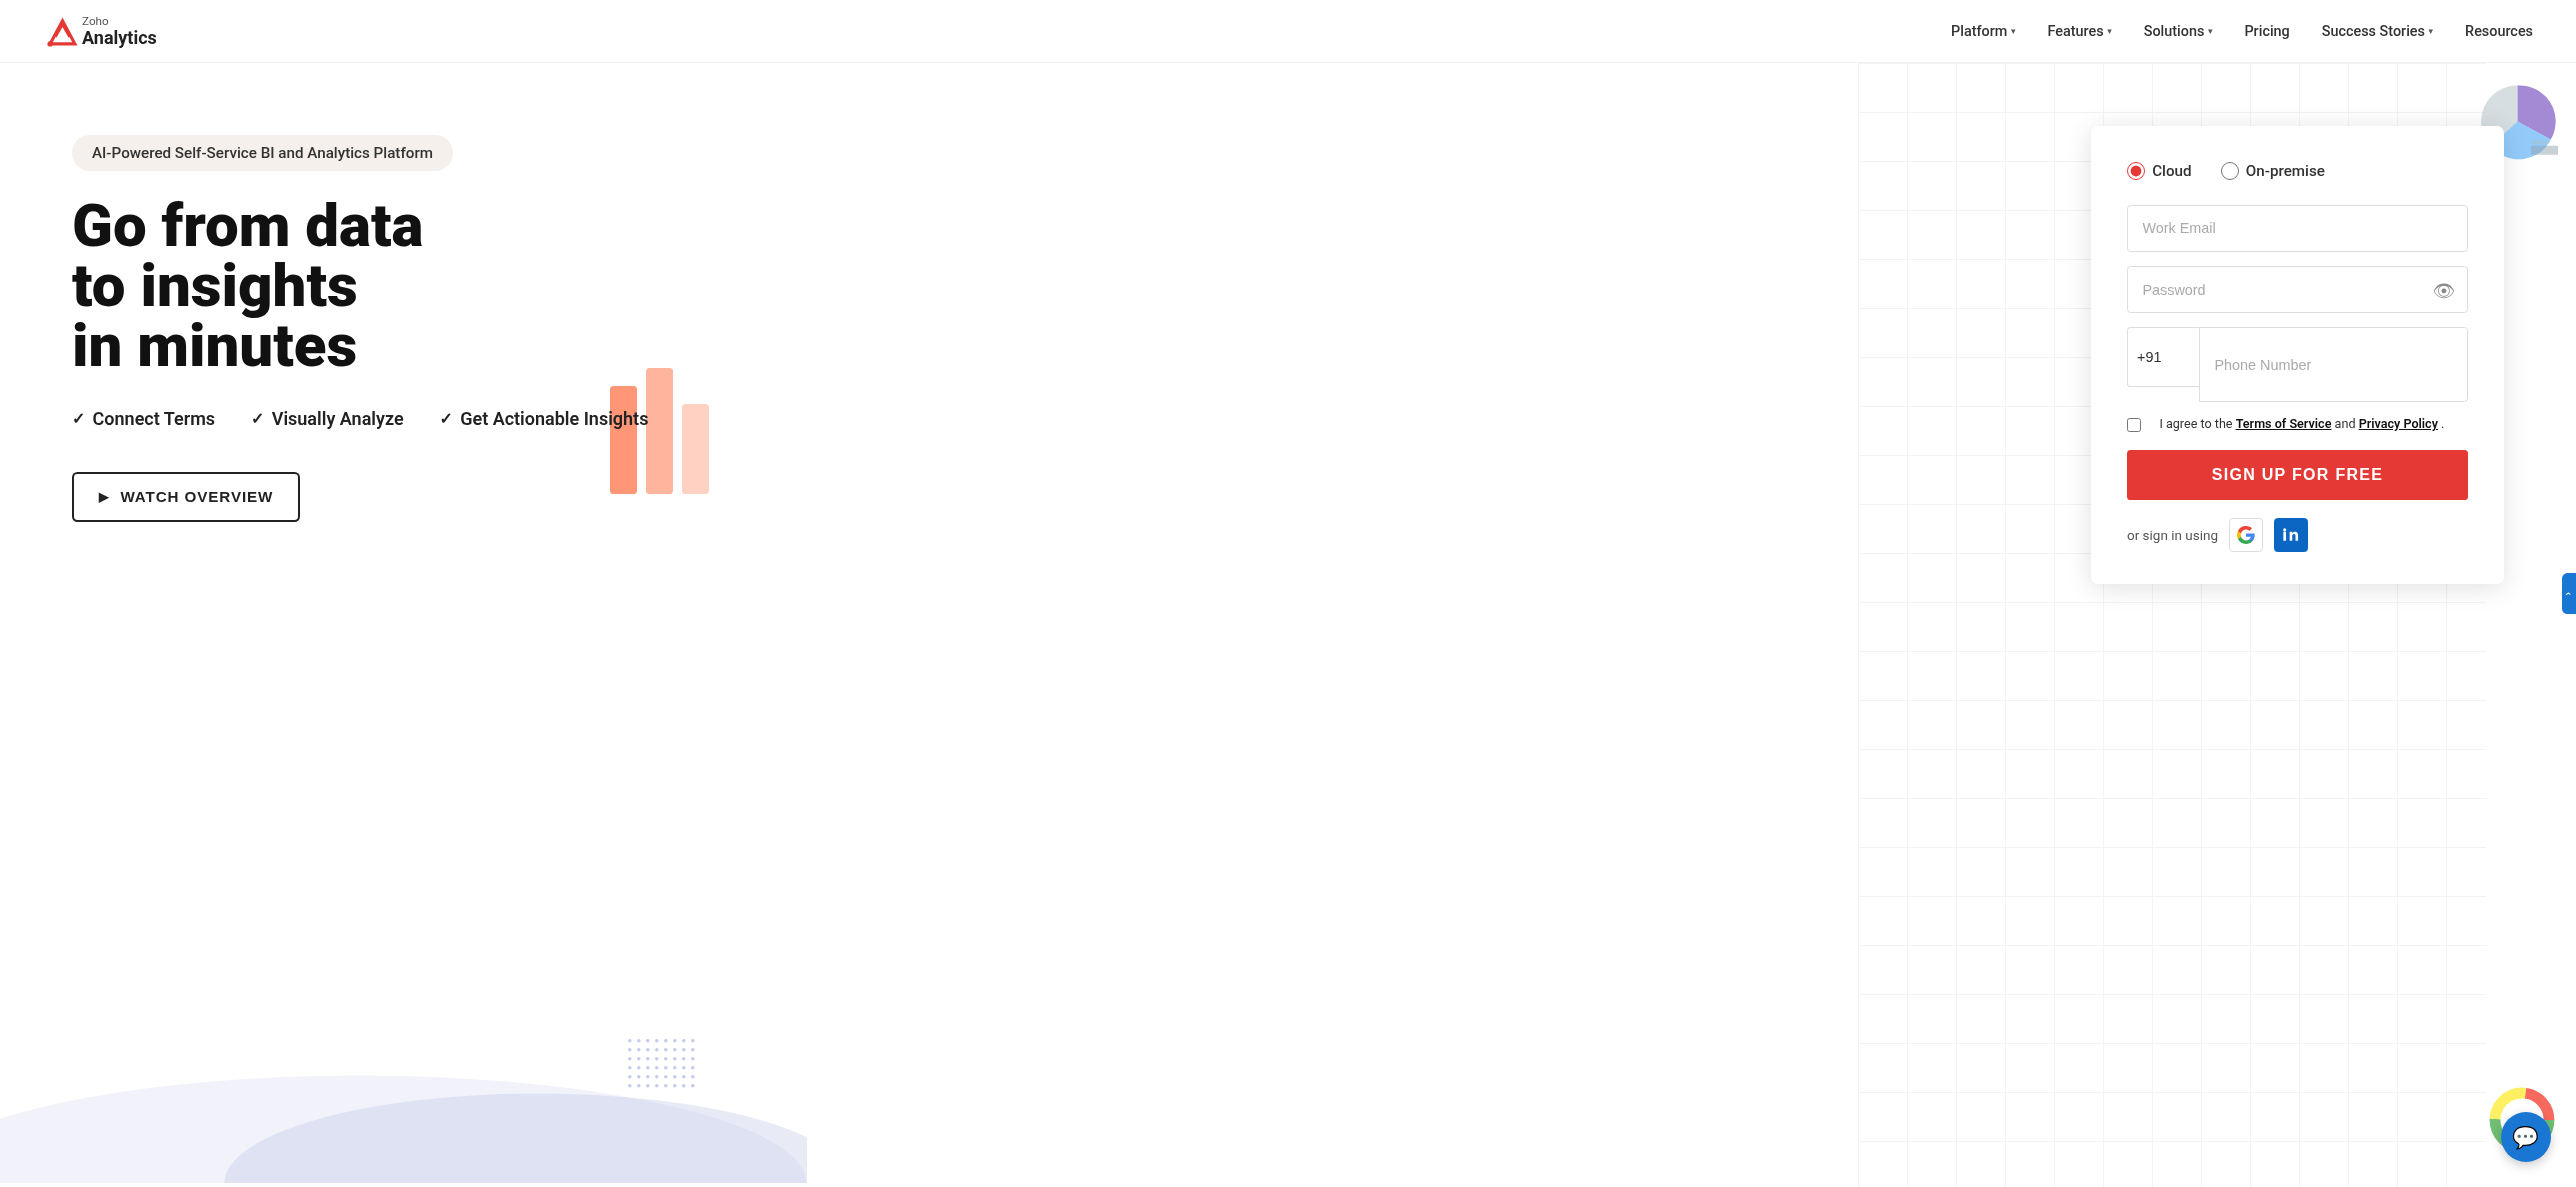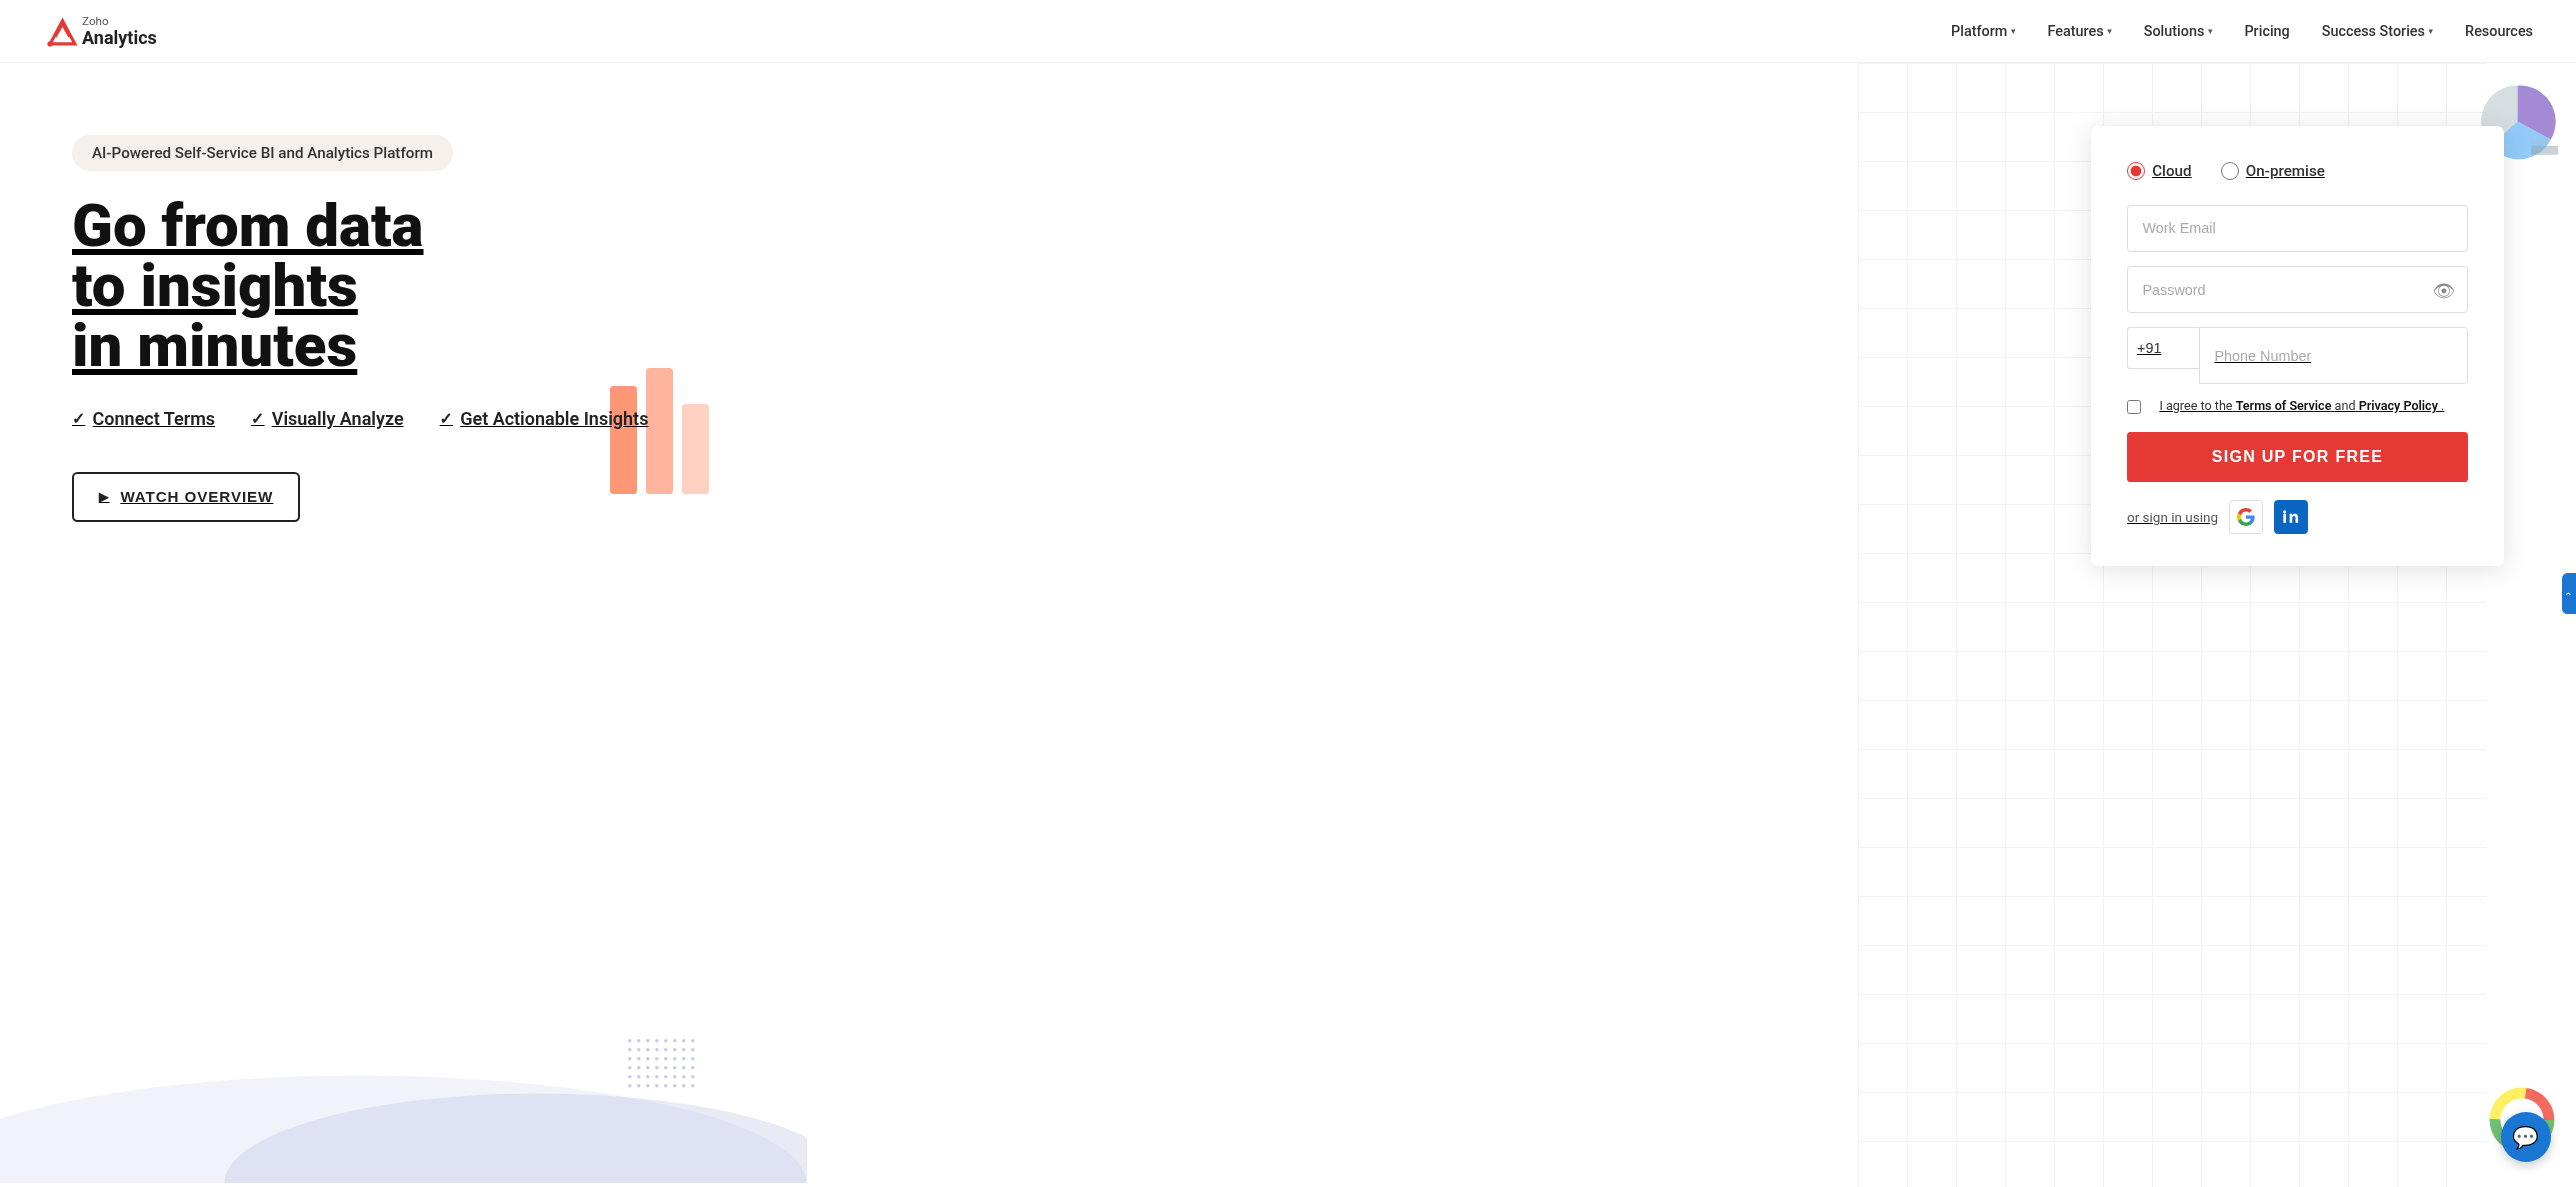--- a/index.html
+++ b/index.html
@@ -69,21 +69,20 @@
 
     
     .hero {
       display: flex;
       align-items: flex-start;
       padding: 54px 72px 54px 72px;
       min-height: calc(100vh - 63px);
       background: #fff;
       position: relative;
       overflow: hidden;
-      text-decoration: underline;
     }
 
     
     .hero::before {
       content: '';
       position: absolute;
       right: 90px;
       top: 0;
       width: 628px;
       height: 100%;
@@ -243,21 +242,21 @@
       cursor: pointer;
     }
 
     .phone-group {
       display: flex;
       gap: 0;
       margin-bottom: 14.4px;
     }
     .phone-country {
       width: 72px;
-      padding: 12px 9px;
+      padding: 21px 9px;
       border: 1.3px solid #ddd;
       border-right: none;
       border-radius: 3.6px 0 0 3.6px;
       font-size: 14.4px;
       color: #333;
       background: #fff;
       outline: none;
     }
     .phone-number {
       flex: 1;

